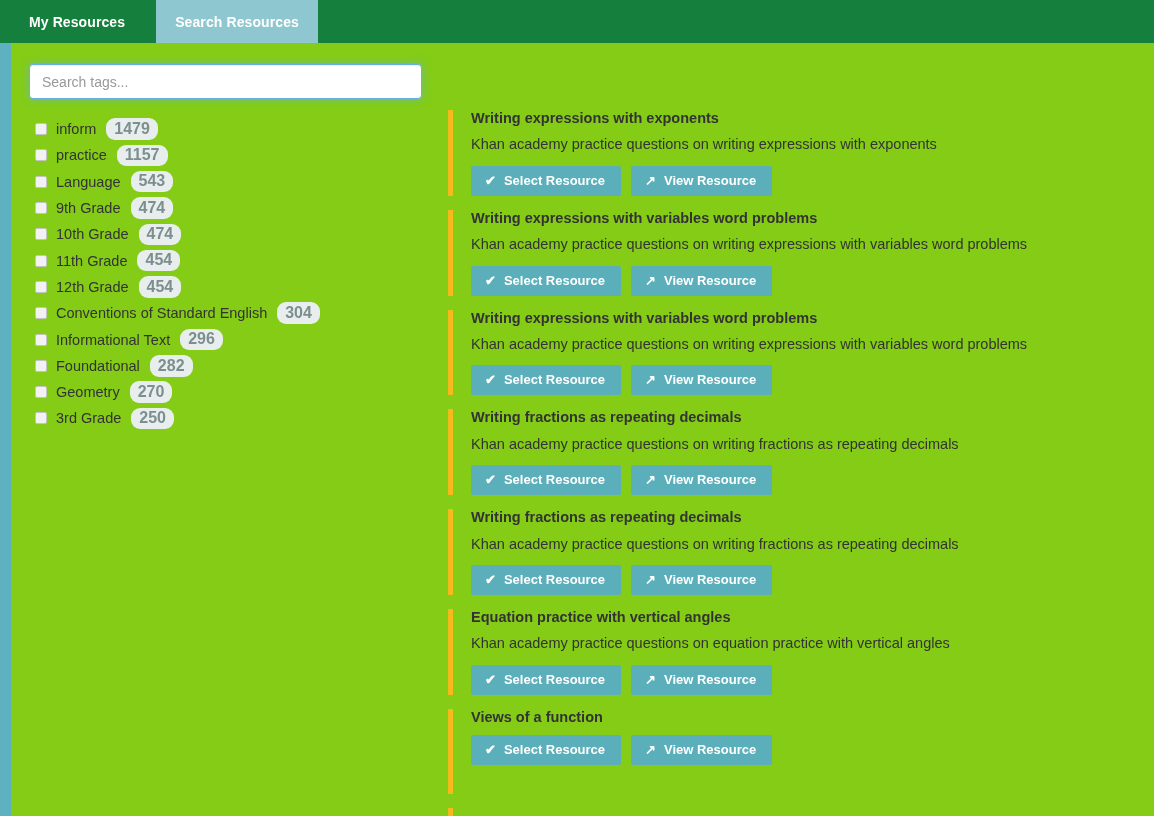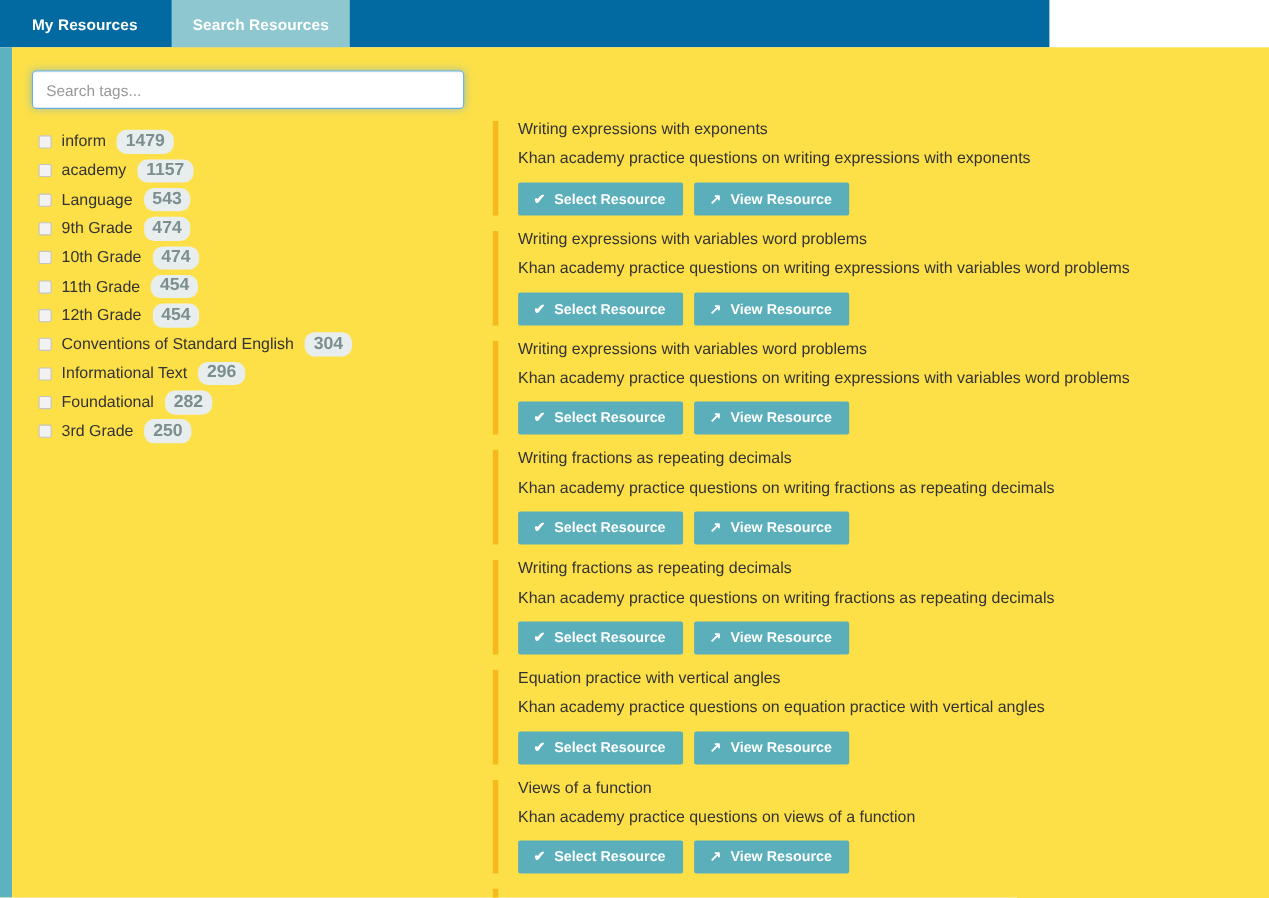--- a/index.html
+++ b/index.html
@@ -13,23 +13,23 @@
     background: #ffffff;
     font-family: "Liberation Sans", sans-serif;
     overflow: hidden;
     position: relative;
   }
 
   
   #app-header {
     position: absolute;
     top: 0; left: 0;
-    width: 954px;
+    width: 1154px;
     height: 43px;
-    background: #0369a1;
+    background: #15803d;
     text-align: center;
   }
   #tab-strip {
     position: absolute;
     top: 0; left: 10px;
     height: 43px;
     display: flex;
     align-items: stretch;
   }
   .tab {
@@ -58,21 +58,21 @@
     height: 773px;
     background: #5eb1bf;
   }
 
   
   #content-area {
     position: absolute;
     top: 43px; left: 11px;
     width: 1143px;
     height: 773px;
-    background: #fde047;
+    background: #84cc16;
   }
 
   
   #filter-panel {
     position: absolute;
     top: 0; left: 0;
     width: 430px;
     padding: 21px 0 0 18px;
   }
   #search-input {
@@ -137,21 +137,21 @@
   }
   .result-card {
     position: relative;
     border-left: 5px solid #f4b91a;
     padding: 0 0 0 18px;
     margin-bottom: 14px;
     min-height: 85px;
   }
   .result-title {
     font-size: 14.5px;
-    font-weight: normal;
+    font-weight: bold;
     color: #333333;
     line-height: 1.2;
     margin: 0 0 9px 0;
   }
   .result-desc {
     font-size: 14.5px;
     color: #333333;
     line-height: 1.2;
     margin: 0 0 12px 0;
   }
@@ -206,21 +206,21 @@
   <div id="filter-panel">
     <input id="search-input" type="text" placeholder="Search tags..." style="">
     <div id="tag-list">
         <div class="tag-row">
           <span class="tag-checkbox"></span>
           <span class="tag-label">inform</span>
           <span class="tag-count">1479</span>
         </div>
         <div class="tag-row">
           <span class="tag-checkbox"></span>
-          <span class="tag-label">academy</span>
+          <span class="tag-label">practice</span>
           <span class="tag-count">1157</span>
         </div>
         <div class="tag-row">
           <span class="tag-checkbox"></span>
           <span class="tag-label">Language</span>
           <span class="tag-count">543</span>
         </div>
         <div class="tag-row">
           <span class="tag-checkbox"></span>
           <span class="tag-label">9th Grade</span>
@@ -251,20 +251,25 @@
           <span class="tag-label">Informational Text</span>
           <span class="tag-count">296</span>
         </div>
         <div class="tag-row">
           <span class="tag-checkbox"></span>
           <span class="tag-label">Foundational</span>
           <span class="tag-count">282</span>
         </div>
         <div class="tag-row">
           <span class="tag-checkbox"></span>
+          <span class="tag-label">Geometry</span>
+          <span class="tag-count">270</span>
+        </div>
+        <div class="tag-row">
+          <span class="tag-checkbox"></span>
           <span class="tag-label">3rd Grade</span>
           <span class="tag-count">250</span>
         </div>
       </div>
   </div>
 
   <div id="results-panel">
       <div class="result-card">
         <div class="result-title">Writing expressions with exponents</div>
         <div class="result-desc">Khan academy practice questions on writing expressions with exponents</div>
@@ -344,21 +349,20 @@
             <span>Select Resource</span>
           </button>
           <button class="btn">
             <span class="bicon">↗</span>
             <span>View Resource</span>
           </button>
         </div>
       </div>
       <div class="result-card">
         <div class="result-title">Views of a function</div>
-        <div class="result-desc">Khan academy practice questions on views of a function</div>
         <div class="result-actions">
           <button class="btn">
             <span class="bicon">✔</span>
             <span>Select Resource</span>
           </button>
           <button class="btn">
             <span class="bicon">↗</span>
             <span>View Resource</span>
           </button>
         </div>

